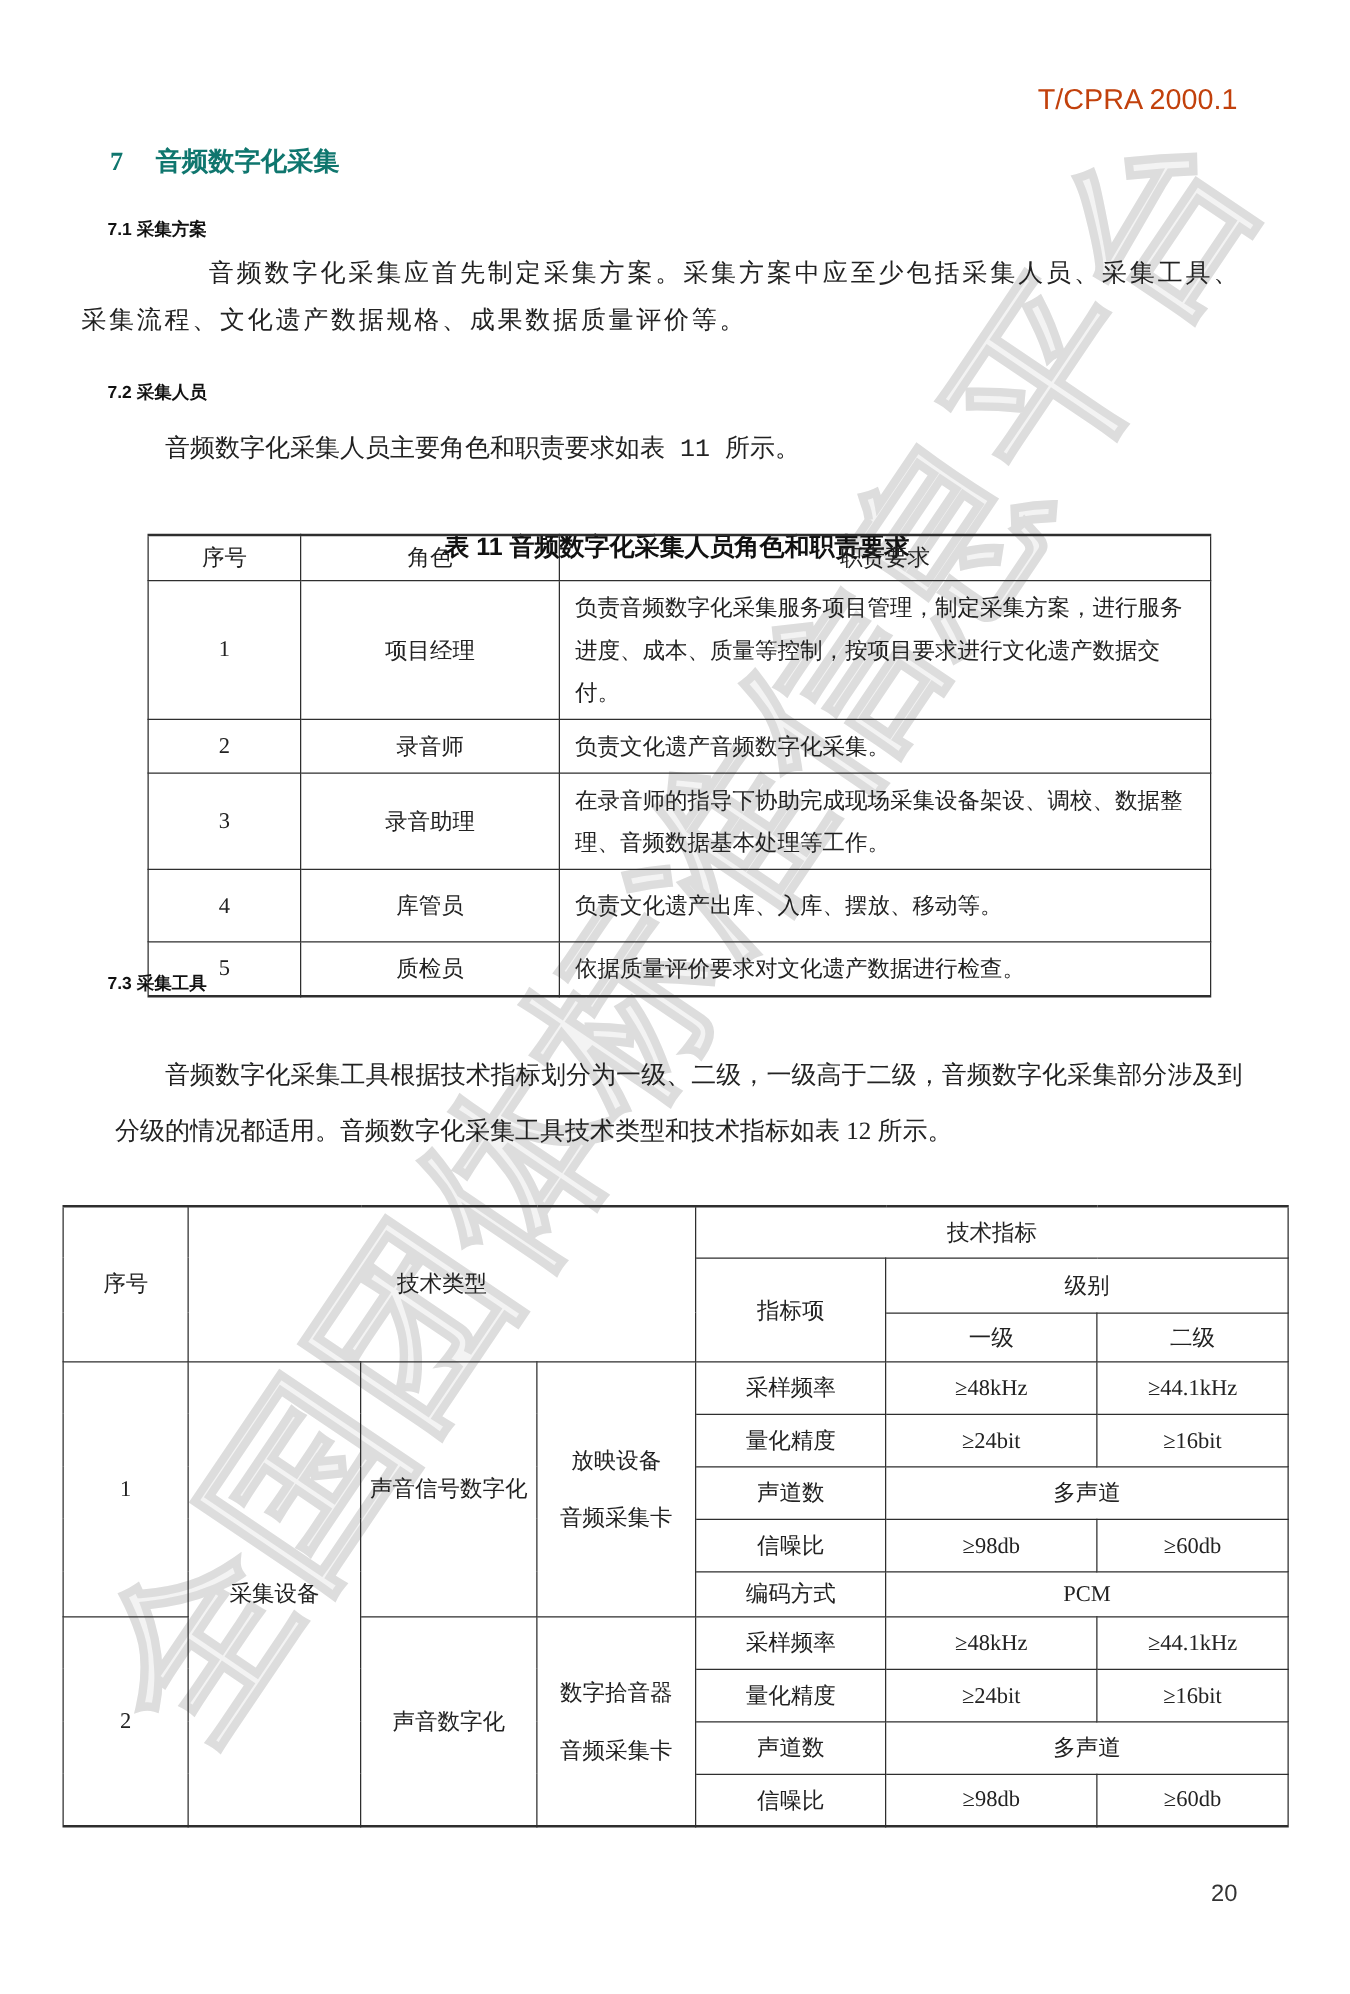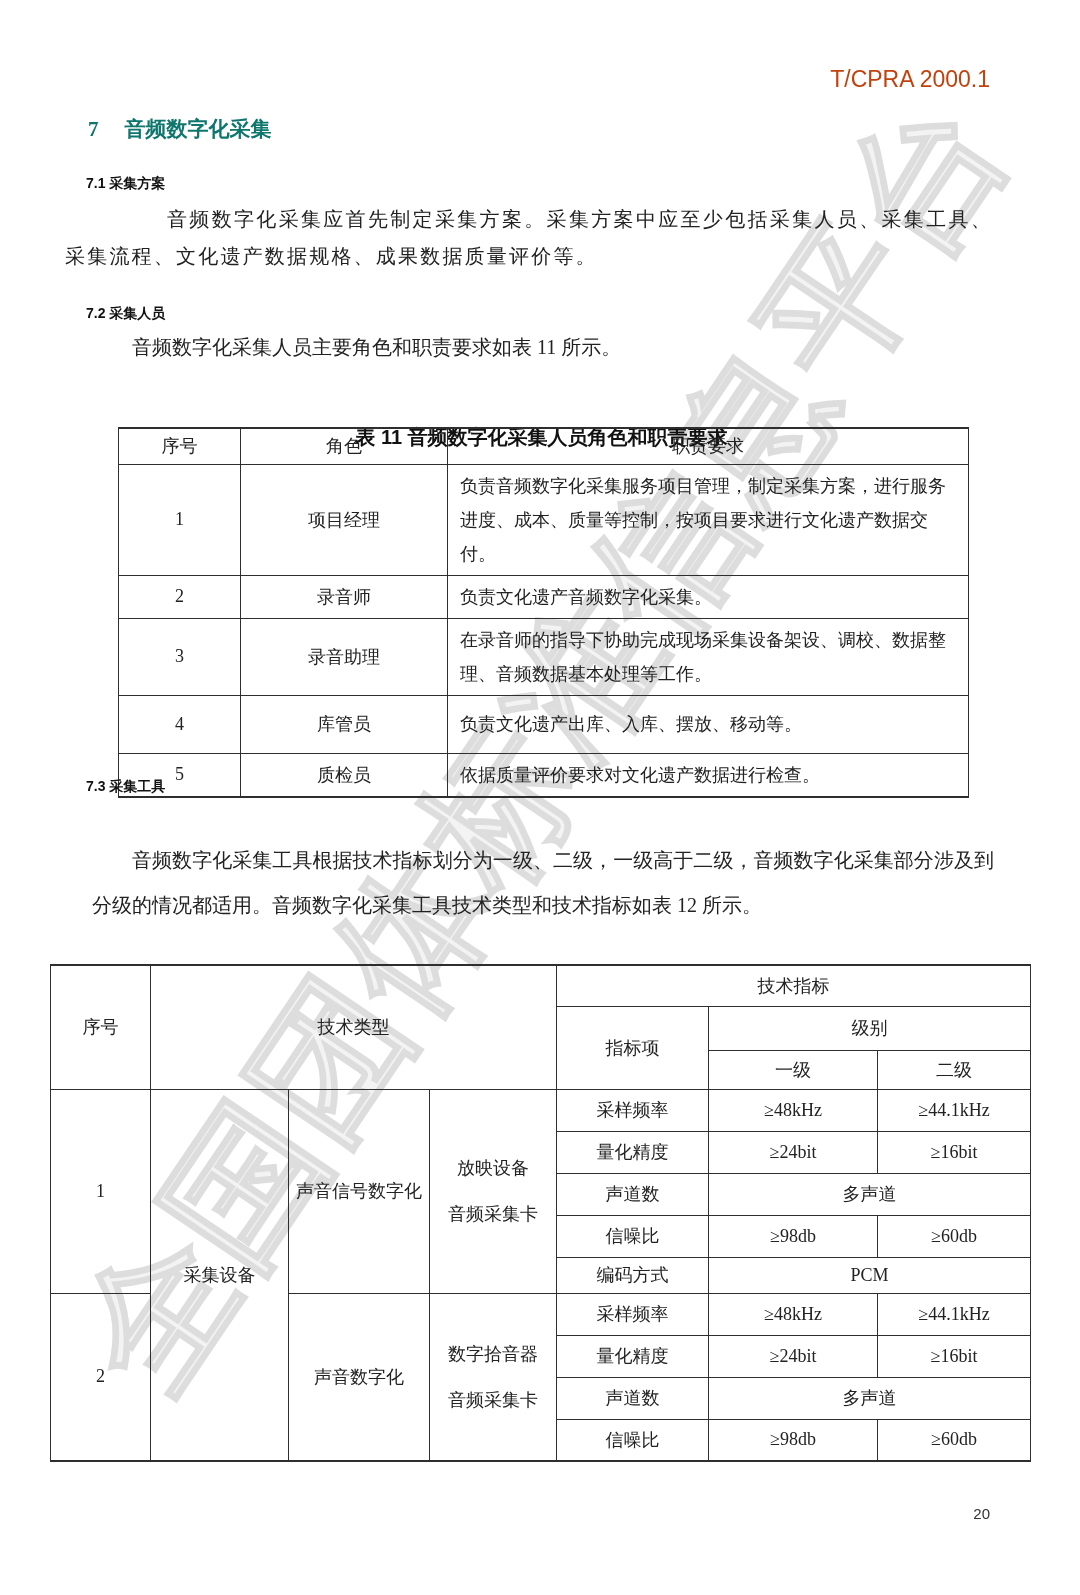--- a/index.html
+++ b/index.html
@@ -27,21 +27,21 @@
     font-family:Liberation Serif, serif;font-weight:bold;font-size:21px;color:#0f766e;
   }
   .h-sec .sec-num{margin-right:26px;}
   .h-sub{
     position:absolute;left:86px;
     font-family:"Liberation Sans", sans-serif;font-weight:bold;font-size:14px;color:#111;
   }
   .h-71{top:175px;} .h-72{top:305px;} .h-73{top:778px;}
   .para{position:absolute;font-size:20px;color:#222;text-align:justify;}
   .p-71{left:65px;top:201px;width:928px;text-indent:102px;line-height:37px;letter-spacing:2.2px;}
-  .p-72{left:132px;top:332px;line-height:30px;}
+  .p-72{left:132px;top:346px;line-height:30px;font-family:Liberation Mono, monospace;}
   .p-73{left:92px;top:838px;width:902px;text-indent:40px;line-height:45px;}
   .caption{
     position:absolute;text-align:center;
     font-family:"Liberation Sans", sans-serif;font-weight:bold;font-size:20px;color:#111;margin-top:36px;
   }
   .cap-11{left:115px;width:853px;top:388px;}
   .cap-12{left:50px;width:980px;top:915px;}
   table{border-collapse:collapse;table-layout:fixed;position:absolute;background:transparent;}
   table,td,th{border:1px solid #2e2e2e;}
   table{border-top-width:2px;border-bottom-width:2px;}
@@ -53,21 +53,21 @@
   .t11 tr.hr{height:36px;} .t11 tr.r1{height:69px;} .t11 tr.r2{height:41px;}
   .t11 tr.r3{height:73px;} .t11 tr.r4{height:58px;} .t11 tr.r5{height:39px;}
   
   .t12{left:50px;top:964px;width:980px;font-size:18px;}
   .t12 tr.h1{height:41px;} .t12 tr.h2{height:44px;} .t12 tr.h3{height:39px;}
   .t12 tbody tr{height:42px;}
   .t12 tr.r-enc{height:36px;}
   .t12 .dev div{line-height:46px;}
   .page-num{
     position:absolute;right:90px;top:1505px;
-    font-family:"Liberation Sans", sans-serif;font-size:15px;color:#333;
+    font-family:"Liberation Sans", sans-serif;font-size:19px;color:#333;
   }
 </style>
 </head>
 <body>
 
 <div class="page">
 
   <div class="watermark">全国团体标准信息平台</div>
 
   <div class="content">

